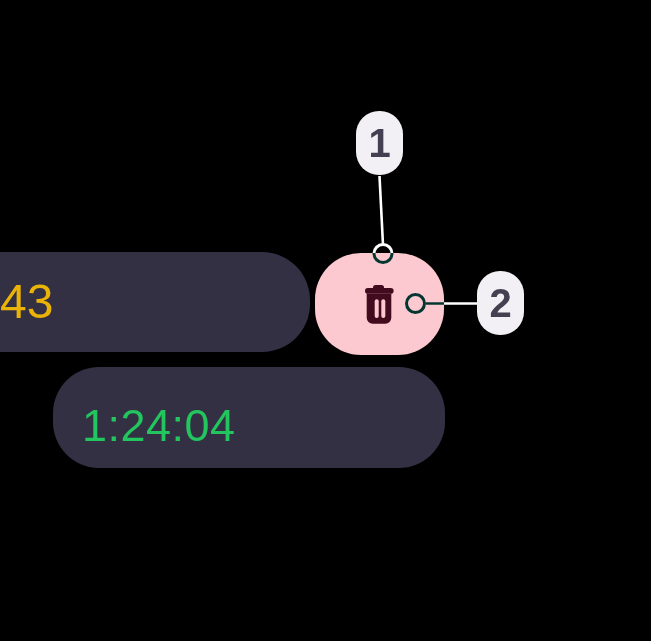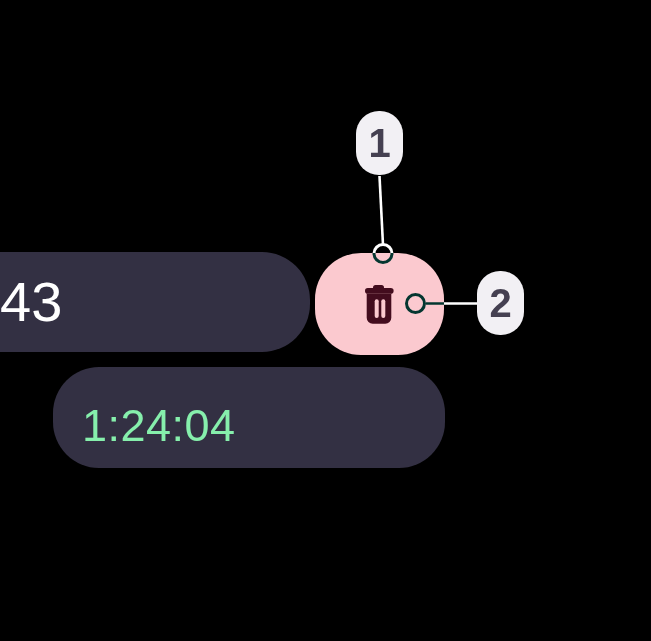--- a/index.html
+++ b/index.html
@@ -26,38 +26,38 @@
   }
   .pill-elapsed {
     left: -100px;
     top: 252px;
     width: 410px;
     height: 100px;
     border-radius: 48px;
     padding-left: 100px;
   }
   .pill-elapsed .pill-text {
-    font-size: 56px;
+    font-size: 48px;
     font-weight: 500;
-    color: #ffffff;
+    color: #eab308;
     letter-spacing: 0px;
     line-height: 1;
   }
   .pill-duration {
     left: 53px;
     top: 367px;
     width: 392px;
     height: 101px;
     border-radius: 46px;
     padding-left: 29px;
   }
   .pill-duration .pill-text {
     font-size: 45px;
     font-weight: 500;
-    color: #86efac;
+    color: #22c55e;
     letter-spacing: 0.5px;
     line-height: 1;
     margin-top: 15px;
   }
 
   
   .delete-button {
     position: absolute;
     left: 315px;
     top: 253px;

